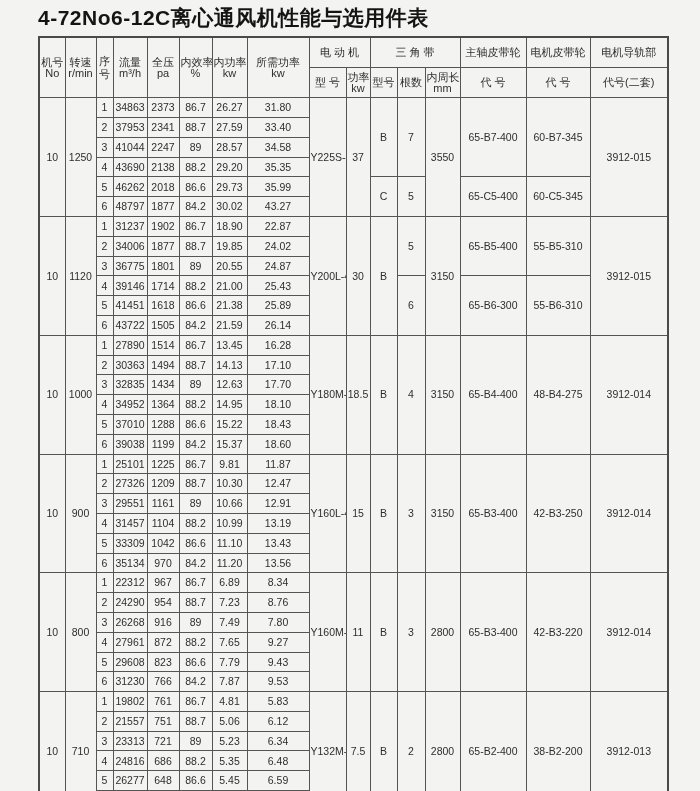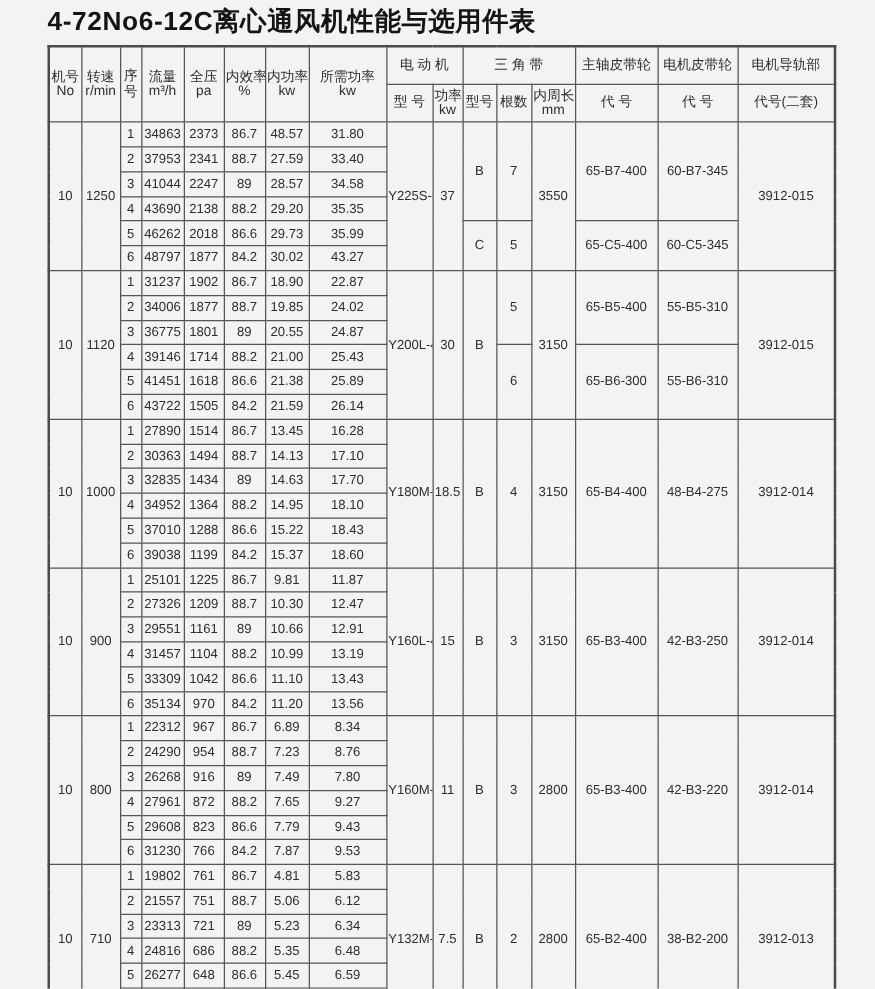--- a/index.html
+++ b/index.html
@@ -159,21 +159,21 @@
       </tr>
     </thead>
     <tbody>
         <tr>
           <td rowspan="6">10</td>
           <td rowspan="6">1250</td>
           <td>1</td>
           <td>34863</td>
           <td>2373</td>
           <td>86.7</td>
-          <td>48.57</td>
+          <td>26.27</td>
           <td>31.80</td>
           <td rowspan="6">Y225S-4</td>
           <td rowspan="6">37</td>
           <td rowspan="4">B</td>
           <td rowspan="4">7</td>
           <td rowspan="6">3550</td>
           <td rowspan="4">65-B7-400</td>
           <td rowspan="4">60-B7-345</td>
           <td rowspan="6">3912-015</td>
         </tr>
@@ -306,21 +306,21 @@
           <td>1494</td>
           <td>88.7</td>
           <td>14.13</td>
           <td>17.10</td>
         </tr>
         <tr>
           <td>3</td>
           <td>32835</td>
           <td>1434</td>
           <td>89</td>
-          <td>14.63</td>
+          <td>12.63</td>
           <td>17.70</td>
         </tr>
         <tr>
           <td>4</td>
           <td>34952</td>
           <td>1364</td>
           <td>88.2</td>
           <td>14.95</td>
           <td>18.10</td>
         </tr>

